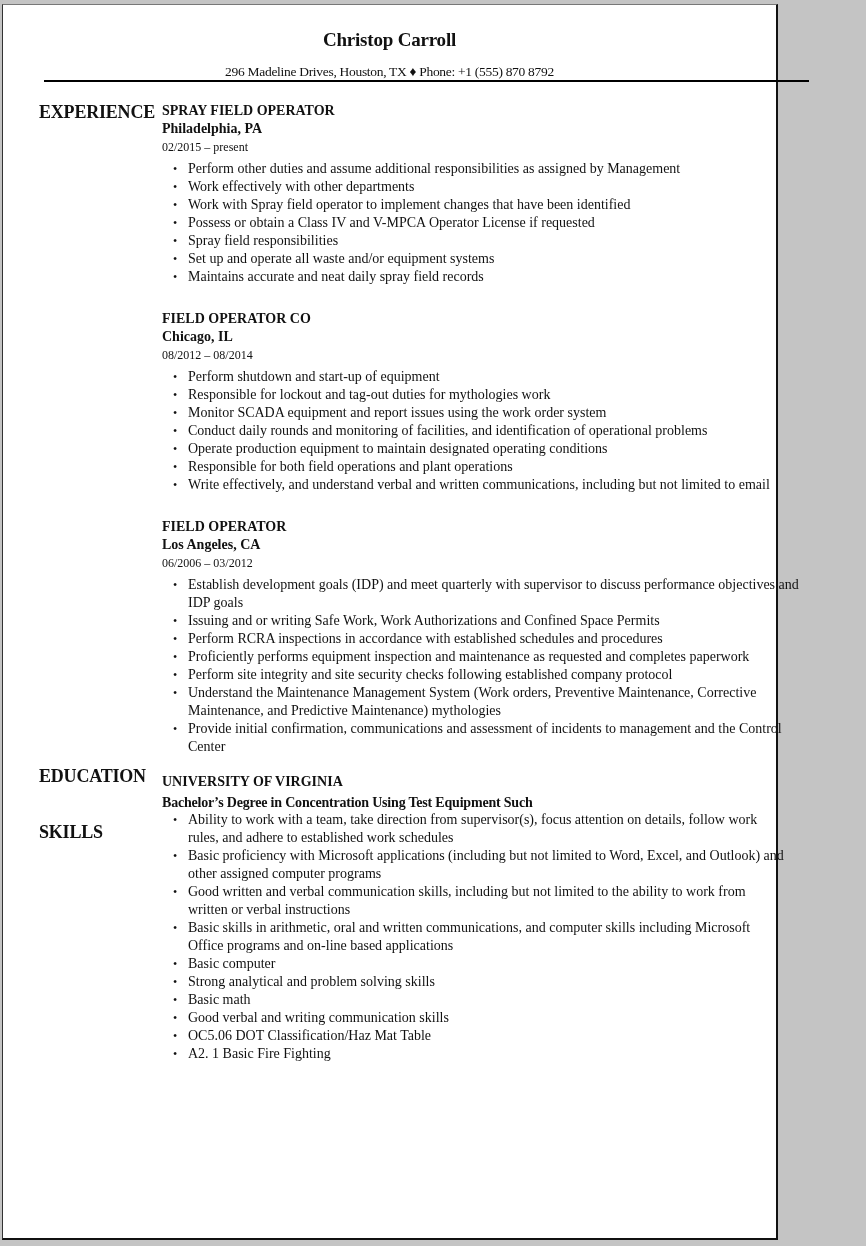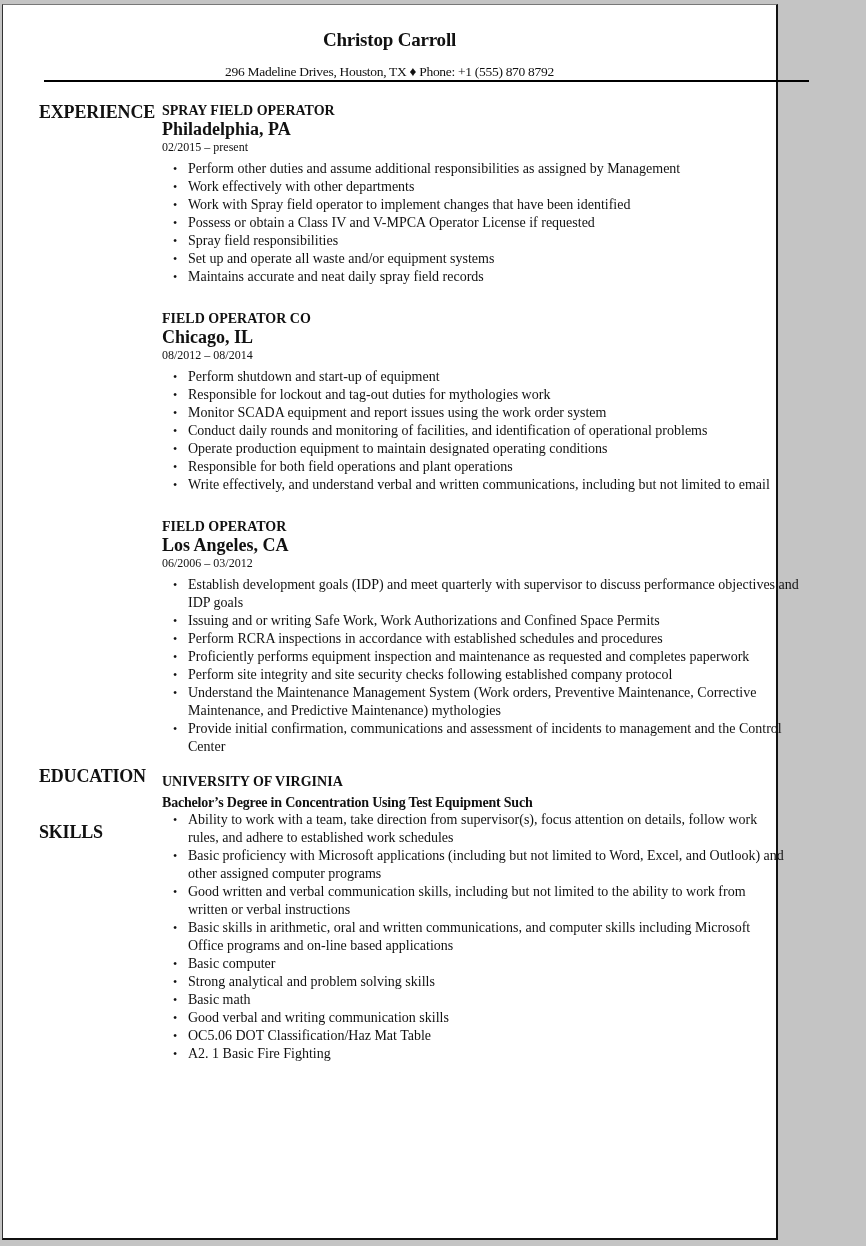--- a/index.html
+++ b/index.html
@@ -38,21 +38,21 @@
     }
     .section-label {
       position: absolute; left: 36px;
       font-size: 18px; font-weight: bold; letter-spacing: -0.2px;
     }
     .col {
       position: absolute; left: 159px; width: 650px;
       font-size: 14px; line-height: 18px;
     }
     .job-title { font-weight: bold; font-size: 14px; }
-    .job-loc { font-weight: bold; font-size: 18px; }
+    .job-loc { font-weight: bold; font-size: 14px; }
     .job-dates { font-size: 12px; }
     ul.bullets { list-style: none; margin: 4px; padding: 0; }
     ul.bullets li {
       position: relative; padding-left: 22px;
       font-size: 14px; line-height: 18px;
     }
     ul.bullets li::before {
       content: "\2022"; position: absolute; left: 7px; top: 0;
       font-size: 12px;
     }

